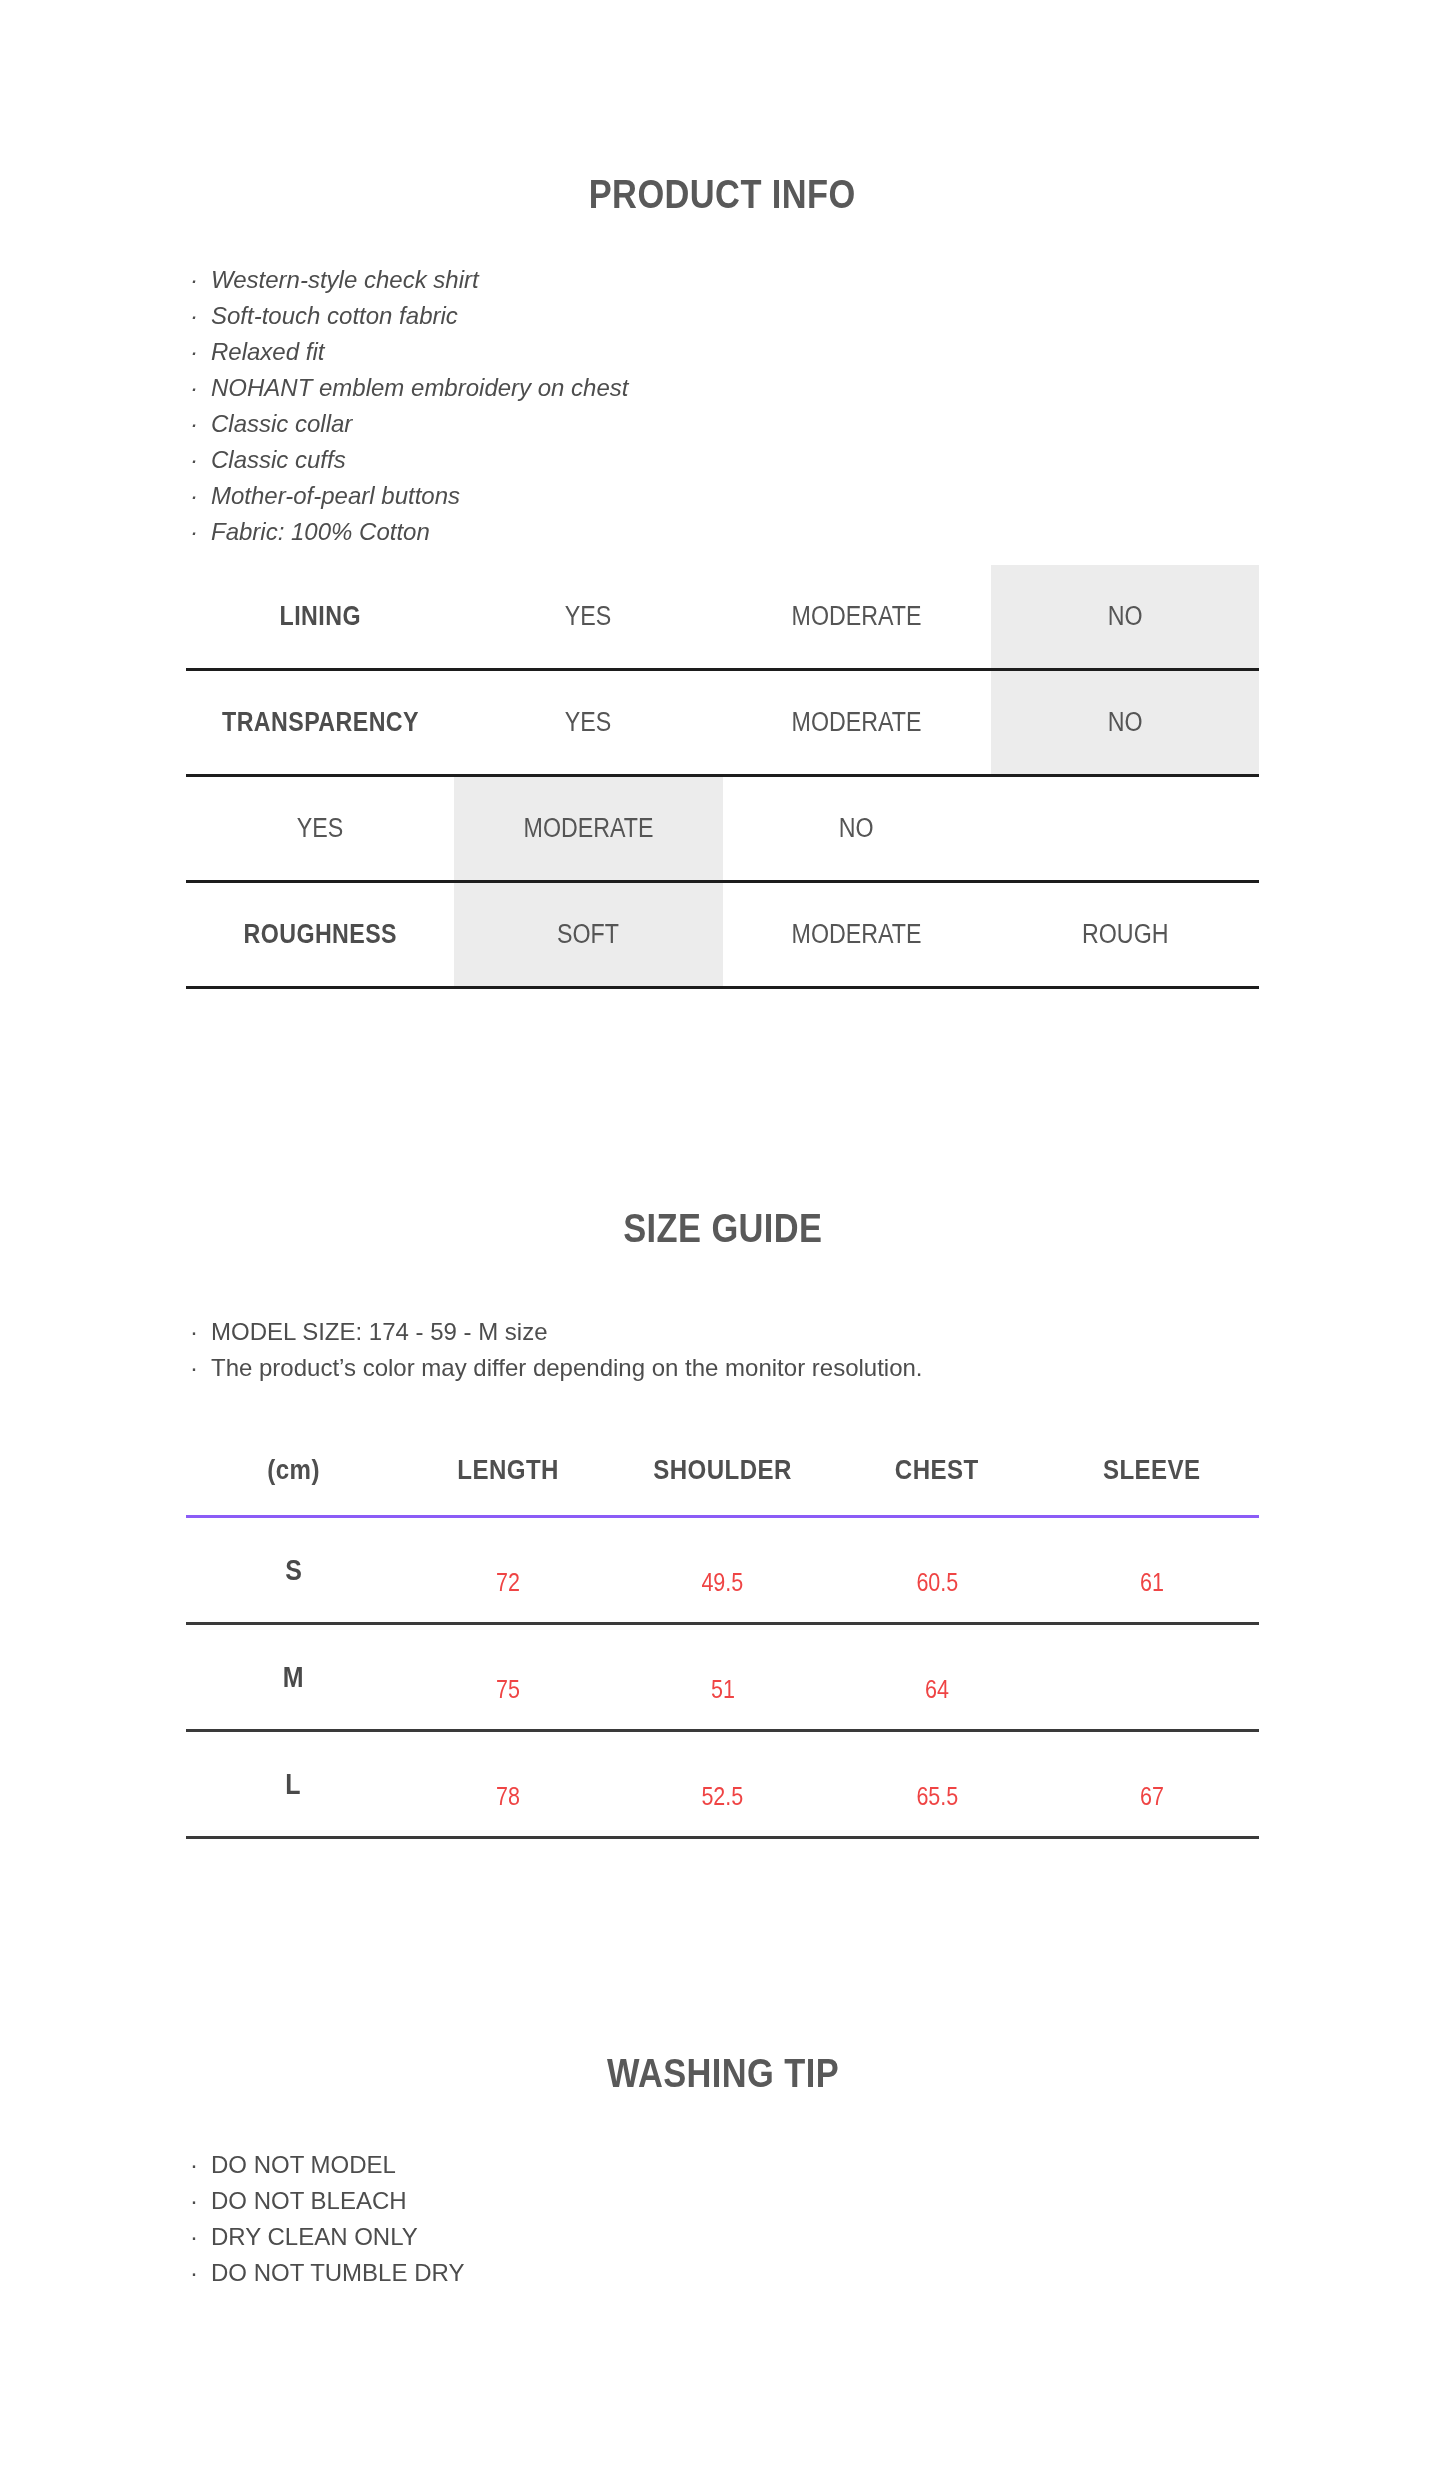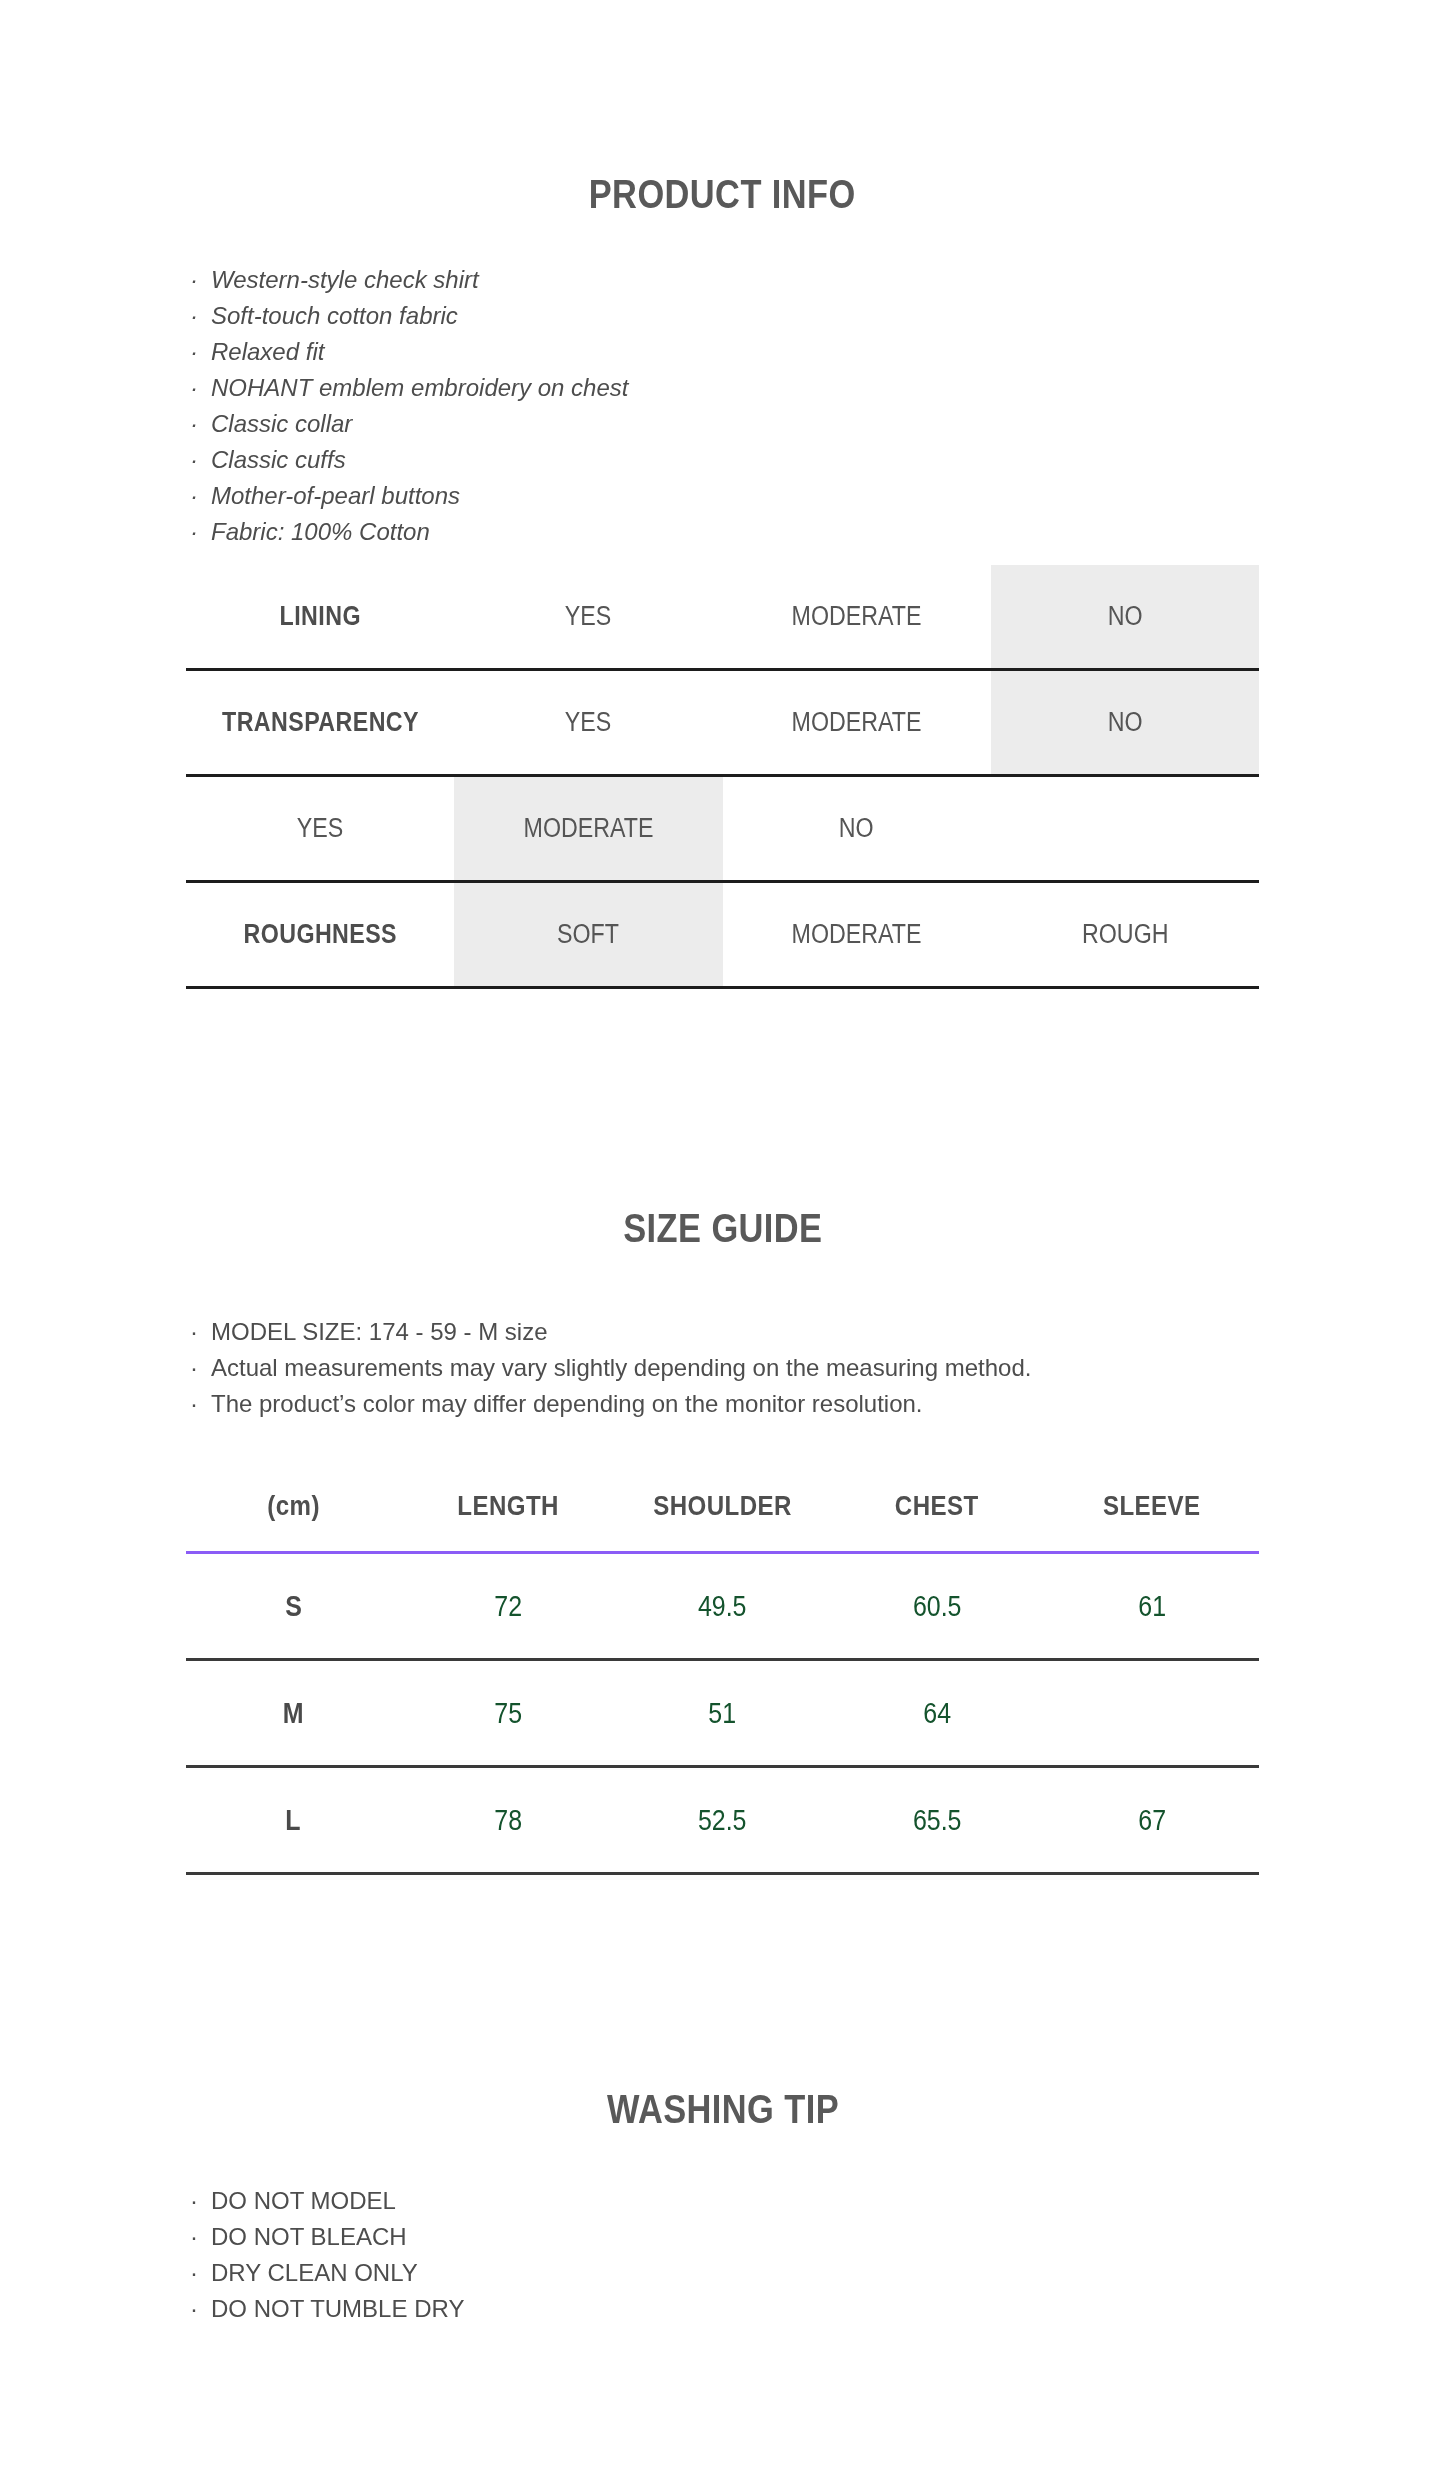--- a/index.html
+++ b/index.html
@@ -99,22 +99,23 @@
     font-weight: bold;
     color: #4f4f4f;
     letter-spacing: 0.5px;
   }
   .size-table .size-label {
     font-size: 29px;
     font-weight: bold;
     color: #4a4a4a;
   }
   .size-table .val {
-    font-size: 29px;
-    color: #14532d;
+    font-size: 25px;
+    color: #ef4444;
+    margin-top: 12px;
   }
 </style>
 </head>
 <body>
 
 <div class="content">
 
   <h2 class="section-title" id="product-title">
     <span class="cond">PRODUCT INFO</span>
   </h2>
@@ -185,21 +186,20 @@
         </div>
     </div>
   </div>
 
   <h2 class="section-title" id="size-title">
     <span class="cond">SIZE GUIDE</span>
   </h2>
 
   <ul class="bullets" id="size-bullets">
     <li><span class="dot">·</span><span>MODEL SIZE: 174 - 59 - M size</span></li>
-    <li><span class="dot">·</span><span>Actual measurements may vary slightly depending on the measuring method.</span></li>
     <li><span class="dot">·</span><span>The product’s color may differ depending on the monitor resolution.</span></li>
   </ul>
 
   <div class="size-table">
     <div class="size-header-row">
       <div class="cell head">
           <span class="cond">(cm)</span>
         </div>
       <div class="cell head">
           <span class="cond">LENGTH</span>

